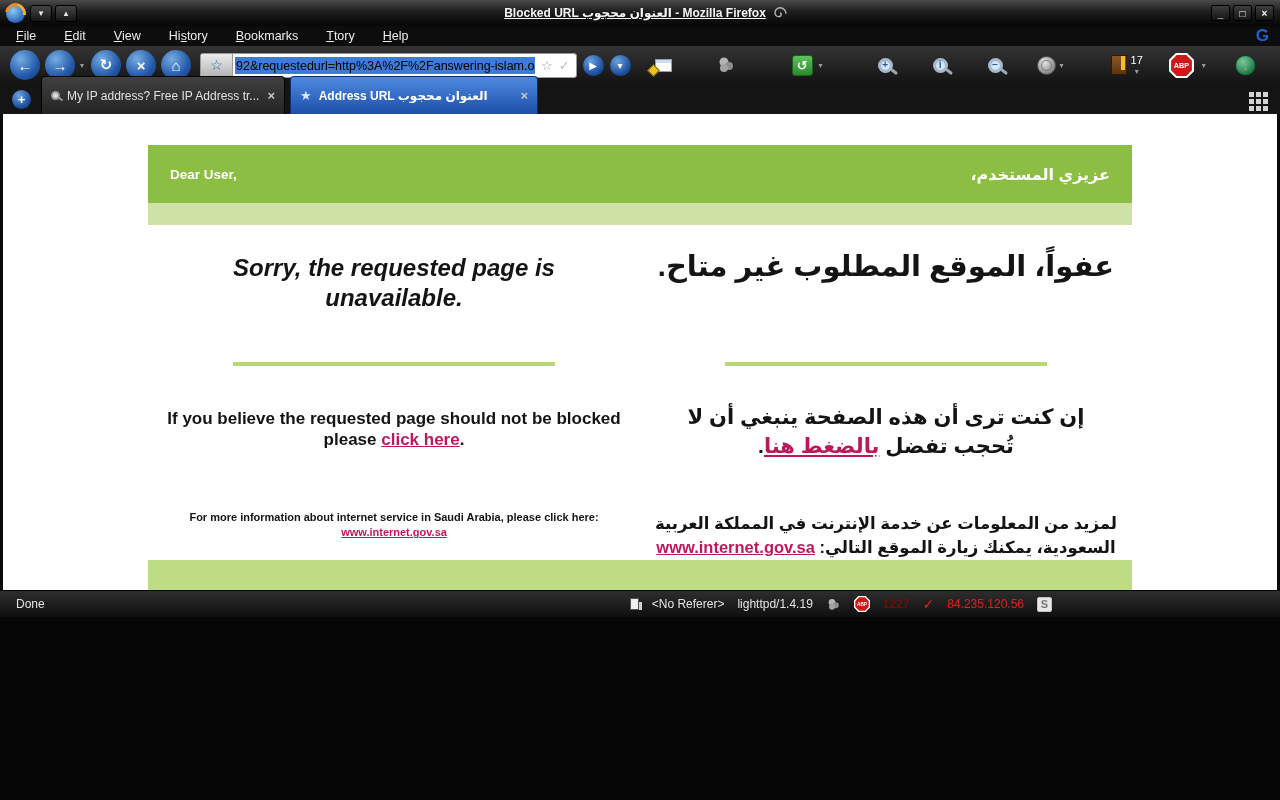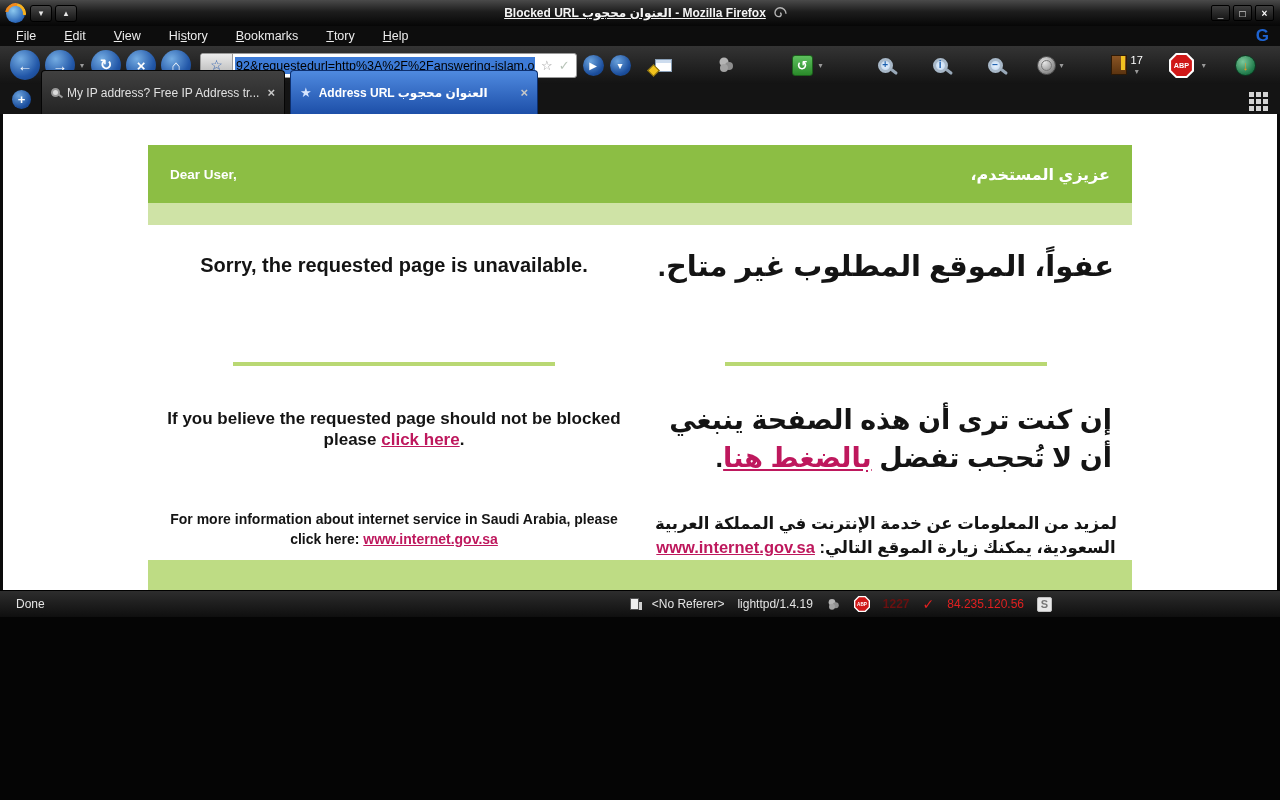--- a/index.html
+++ b/index.html
@@ -84,21 +84,21 @@
     background:radial-gradient(circle at 36% 30%,#7cc89a,#1f7a4a 70%,#0f5530);
     border:1px solid #0a3a20;color:#f0941d;font-size:13px;font-weight:bold;
     display:flex;align-items:center;justify-content:center;}
 
   
   .tabbar{height:30px;background:#141414;display:flex;align-items:flex-end;
     padding:0 6px;position:relative;flex:0 0 auto;}
   .newtab{width:19px;height:19px;border-radius:50%;margin:0 10px 5px 6px;flex:0 0 auto;
     background:radial-gradient(circle at 36% 30%,#6aa2dc,#1c4f9e 65%,#123a78);
     color:#fff;font-size:13px;font-weight:bold;display:flex;align-items:center;justify-content:center;}
-  .tab{height:44px;border-radius:4px 4px 0 0;display:flex;align-items:center;
+  .tab{height:38px;border-radius:4px 4px 0 0;display:flex;align-items:center;
     padding:8px 9px;gap:7px;font-size:12px;flex:0 0 auto;}
   .tab-inactive{width:244px;background:linear-gradient(#404040,#242424);color:#e0e0e0;
     border:1px solid #050505;border-bottom:none;}
   .tab-active{width:248px;background:linear-gradient(#4f8ae0,#1d4fa8);color:#fff;
     font-weight:bold;margin-left:5px;border:1px solid #0d2f6e;border-bottom:none;}
   .tab-title{flex:1;overflow:hidden;white-space:nowrap;}
   .tab-close{color:#c8c8c8;font-size:13px;font-weight:bold;}
   .tab-mag{width:9px;height:9px;border:2px solid #9a9a9a;border-radius:50%;position:relative;
     background:#dcdcdc;flex:0 0 auto;}
   .tab-mag::after{content:"";position:absolute;width:5px;height:2px;background:#9a9a9a;
@@ -111,27 +111,27 @@
   .viewport{height:476px;background:#fff;border-left:3px solid #0a0a0a;border-right:3px solid #0a0a0a;
     overflow:hidden;flex:0 0 auto;}
   .container{width:984px;margin:31px auto 0;}
   .banner{height:58px;background:#8cbe44;display:flex;align-items:center;
     justify-content:space-between;padding:0 22px;color:#fff;font-weight:bold;}
   .banner-en{font-size:13.5px;} .banner-ar{font-size:16px;direction:rtl;}
   .strip{height:22px;background:#cfe3a6;}
   .columns{display:flex;height:313px;margin-top:22px;}
   .col{width:492px;text-align:center;color:#141414;}
   .col-head{height:115px;display:flex;justify-content:center;align-items:flex-start;}
-  .en-head{font-size:20px;font-weight:bold;max-width:440px;line-height:1.25;margin-top:6px;}
+  .en-head{font-size:24px;font-weight:bold;max-width:440px;line-height:1.25;margin-top:6px;font-style:italic;}
   .ar-head{font-size:29px;font-weight:bold;max-width:460px;line-height:1.35;direction:rtl;}
   .divider{width:322px;height:4px;background:#b9d873;margin:0 auto;}
   .p1wrap{height:140px;padding-top:42px;}
   .en-p1{font-size:17px;font-weight:bold;max-width:468px;margin:0 auto;line-height:1.25;}
-  .ar-p1{font-size:27px;font-weight:bold;max-width:452px;margin:-6px auto 0;line-height:1.4;direction:rtl;text-align:right;}
-  .en-p2{font-size:14px;font-weight:bold;max-width:482px;margin:4px auto 4px;line-height:1.4;}
+  .ar-p1{font-size:21px;font-weight:bold;max-width:452px;margin:-6px auto 0;line-height:1.4;direction:rtl;}
+  .en-p2{font-size:11px;font-weight:bold;max-width:482px;margin:4px auto 4px;line-height:1.4;}
   .ar-p2{font-size:16.5px;font-weight:bold;max-width:472px;margin:6px auto;line-height:1.45;direction:rtl;}
   .lnk{color:#be185d;text-decoration:underline;cursor:pointer;}
   .footer{height:45px;background:#bedc84;}
 
   
   .statusbar{height:27px;background:linear-gradient(#2d2d2d,#0f0f0f);display:flex;
     align-items:center;color:#e4e4e4;font-size:12px;padding:0 16px;flex:0 0 auto;
     border-top:1px solid #000;}
   .sb-right{margin-left:auto;display:flex;align-items:center;gap:13px;margin-right:212px;}
   .page-ico{width:9px;height:12px;background:#f0f0f0;border:1px solid #555;position:relative;}

